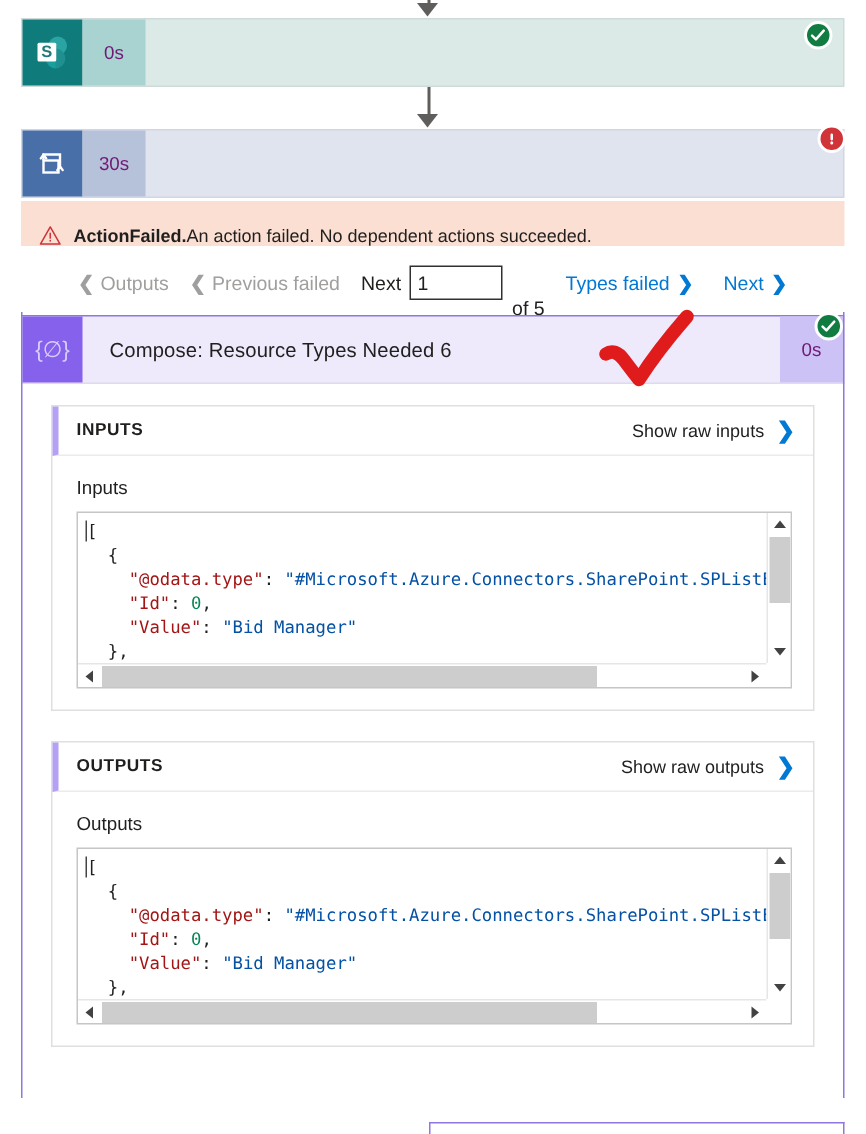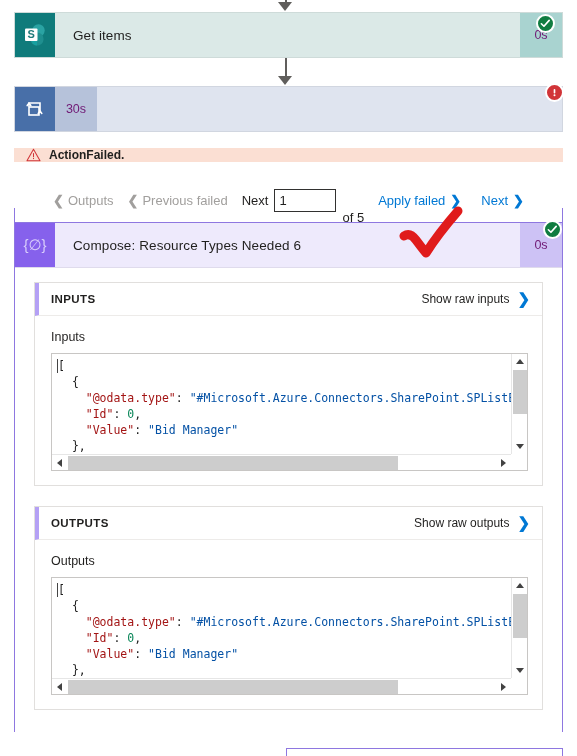--- a/index.html
+++ b/index.html
@@ -63,22 +63,22 @@
     position:absolute; width:19px; height:19px; border-radius:50%;
     display:flex; align-items:center; justify-content:center;
     border:2px solid #fff; z-index:5;
   }
   .badge-ok { background:#107c41; }
   .badge-err { background:#d13438; }
   .badge svg { display:block; }
 
   
   .err-banner {
-    margin:16px 14px; background:#fbdfd3; display:flex; align-items:flex-end;
-    height:14px; padding:0 0 0 12px; font-size:12px; color:#201f1e;
+    margin:2px 14px; background:#fbdfd3; display:flex; align-items:flex-end;
+    height:30px; padding:0 0 0 12px; font-size:12px; color:#201f1e;
   }
   .err-banner .warn-icon { margin-right:8px; display:flex; align-items:center; }
   .err-code { font-weight:bold; }
 
   
   .pager {
     margin:0 14px; background:#fff; height:44px;
     display:flex; align-items:center; justify-content:center; gap:0px;
     font-size:13px;
   }
@@ -188,21 +188,20 @@
   <div class="card card-getitems">
     <div class="card-icon">
       <svg width="26" height="26" viewBox="0 0 26 26">
         <circle cx="16.5" cy="8.5" r="6.2" fill="#2aa3a3"></circle>
         <circle cx="15.0" cy="17.0" r="6.6" fill="#1f8f8f"></circle>
         <path d="M9 17 A6.6 6.6 0 0 0 15 23.6 L15 17 Z" fill="#17a0a0"></path>
         <rect x="3" y="6.5" width="12.5" height="12.5" rx="1" fill="#ffffff"></rect>
         <text x="9.2" y="16" font-family="Liberation Sans, sans-serif" font-size="11" font-weight="bold" fill="#1f7b7b" text-anchor="middle">S</text>
       </svg>
     </div>
-    <div class="card-title">Get items</div>
     <div class="card-dur">0s</div>
   </div>
 </div>
 
 <div class="connector" style="height:28px;">
   <div class="conn-line" style="height:20px;"></div>
   <div class="conn-head" style="top:18px;"></div>
 </div>
 
 <div class="card-wrap">
@@ -227,36 +226,37 @@
 
 <div class="err-banner">
   <span class="warn-icon">
     <svg width="15" height="14" viewBox="0 0 16 15">
       <path d="M8 1.4 L15 13.6 L1 13.6 Z" stroke="#d13438" stroke-width="1.1" fill="none" stroke-linejoin="round"></path>
       <rect x="7.45" y="5.5" width="1.1" height="4.3" fill="#d13438"></rect>
       <rect x="7.45" y="10.6" width="1.1" height="1.25" fill="#d13438"></rect>
     </svg>
   </span>
   <span class="err-code">ActionFailed.</span>
+  <span> An action failed. No dependent actions succeeded.</span>
 </div>
 
 <div class="pager">
   <span class="pg-link disabled" style="margin-right:14px;">
     <span class="pg-chev" style="margin-right:4px;">❮</span>
     <span>Outputs</span>
   </span>
   <span class="pg-link disabled" style="margin-right:14px;">
     <span class="pg-chev" style="margin-right:4px;">❮</span>
     <span>Previous failed</span>
   </span>
   <span class="pg-label">Next</span>
   <input class="pg-input" type="text" value="1" style="">
   <span class="pg-label" style="margin-right:14px;margin-top:35px;">of 5</span>
   <span class="pg-link" style="margin-right:20px;">
-    <span>Apply failed</span>
+    <span>Types failed</span>
     <span class="pg-chev" style="margin-left:5px;">❯</span>
   </span>
   <span class="pg-link">
     <span>Next</span>
     <span class="pg-chev" style="margin-left:5px;">❯</span>
   </span>
 </div>
 
 <div class="card-wrap">
   <div class="badge badge-ok" style="right:15px; top:-2px;">

